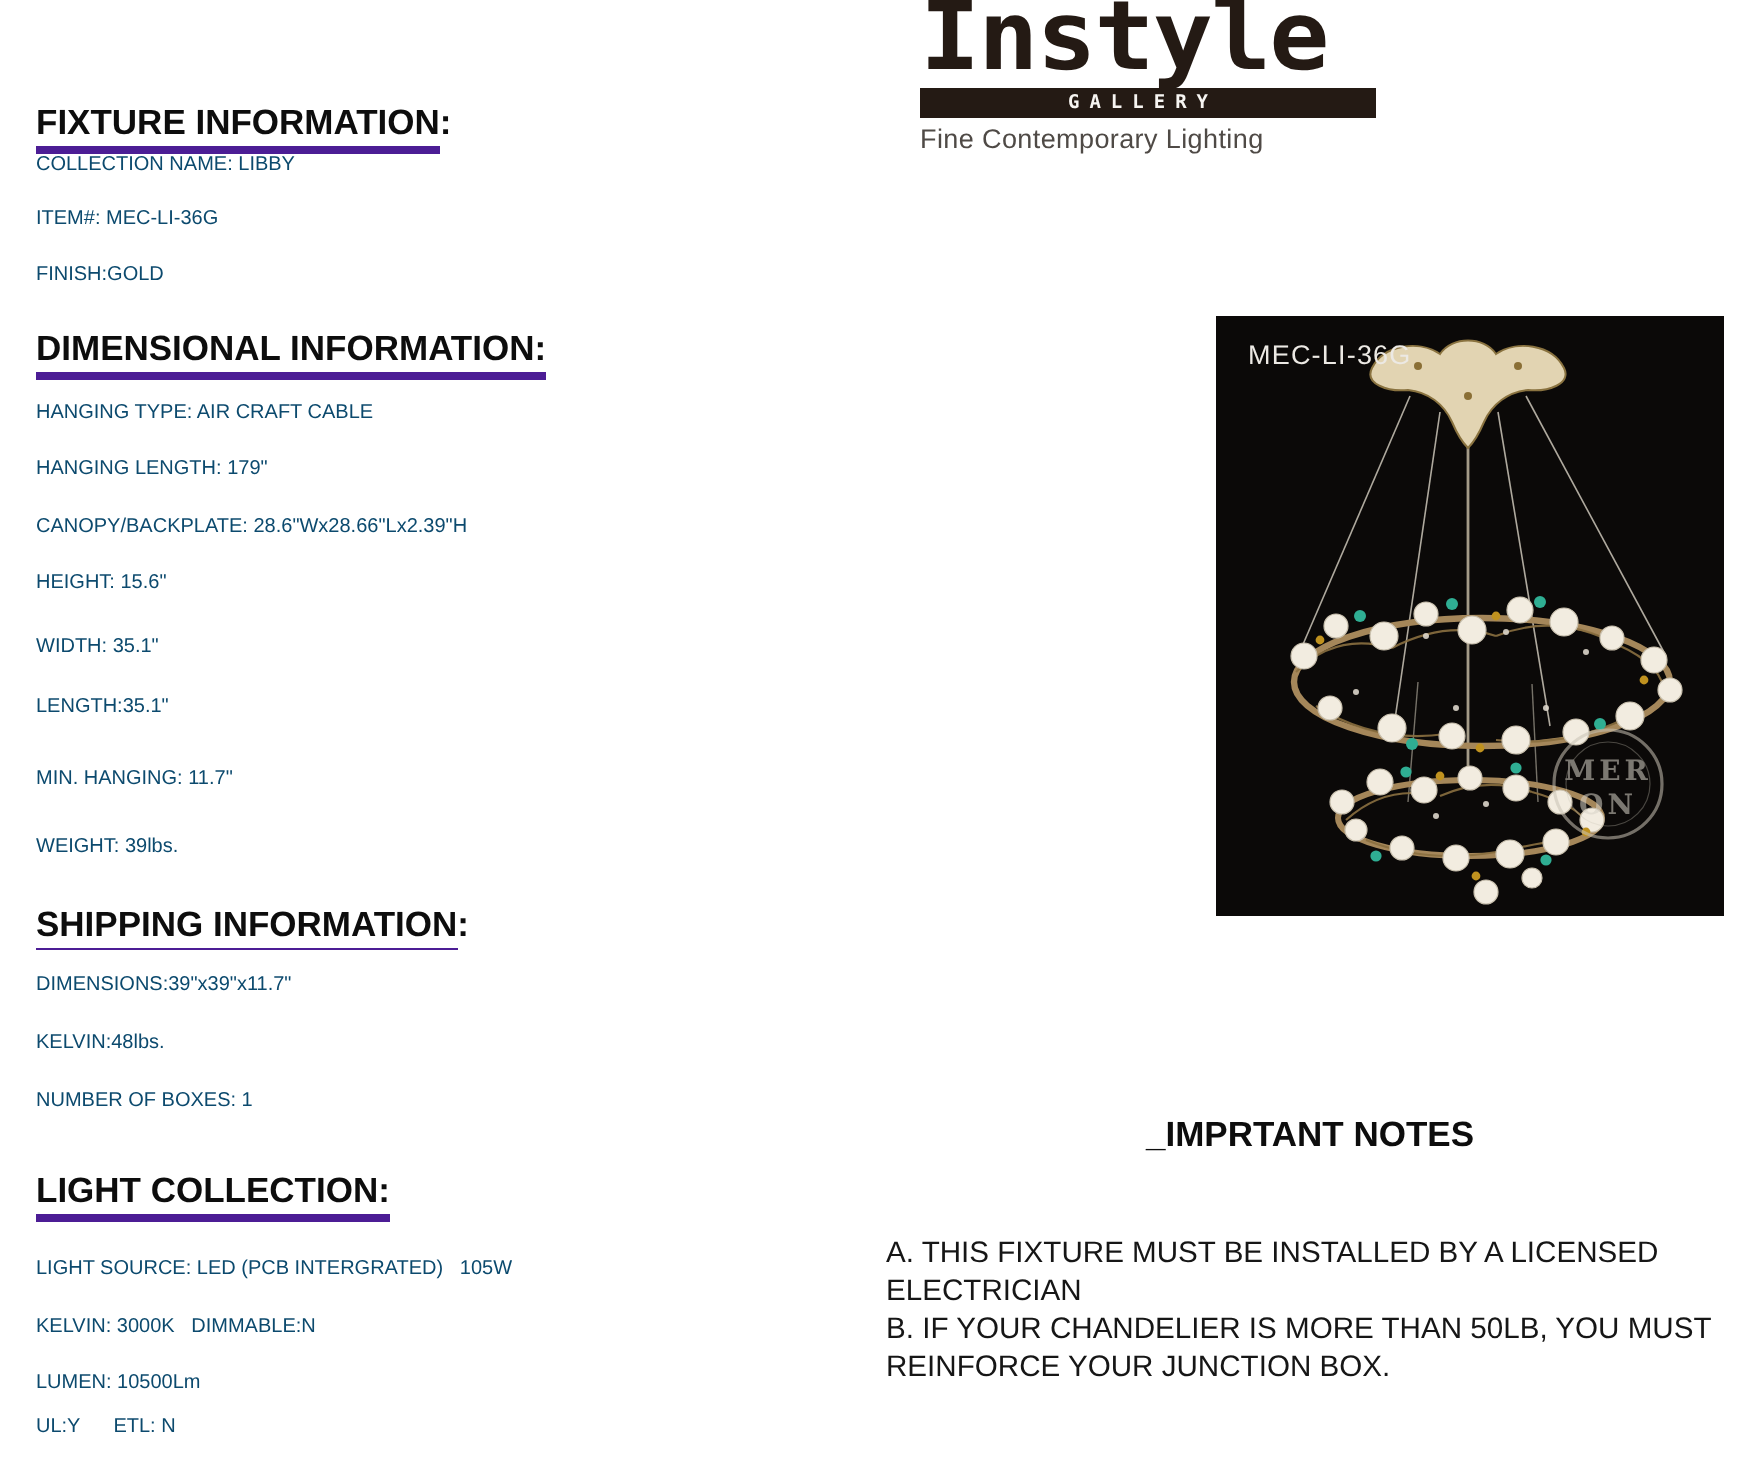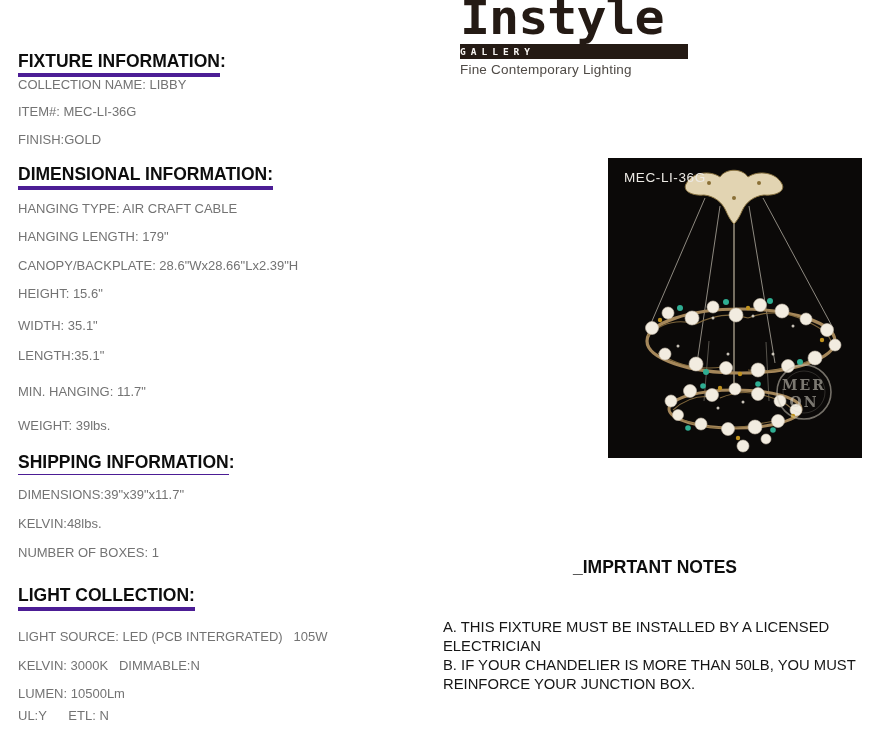--- a/index.html
+++ b/index.html
@@ -12,30 +12,30 @@
   
   .logo { position:absolute; left:460px; top:-4px; width:228px; }
   .brand {
     font-family:"DejaVu Sans Mono", monospace; font-weight:bold;
     font-size:50px; line-height:0.92; letter-spacing:-1px; color:#241a14;
     transform:scaleY(0.96); transform-origin:top left; white-space:nowrap;
   }
   .gallery-bar {
     margin-top:2px; width:228px; height:15px; background:#241a14;
     color:#f7f5f2; font-size:9.5px; font-weight:bold; letter-spacing:5px;
-    text-align:left; padding:3px 5px 0 0; line-height:1;
+    text-align:center; padding:3px 5px 0 0; line-height:1;
     font-family:"DejaVu Sans Mono", monospace;
   }
   .tagline { margin-top:3px; font-size:13.5px; color:#4f4a46; letter-spacing:0.2px; }
 
   
   .sec-h { position:absolute; left:18px; font-weight:bold; font-size:17.5px; color:#0d0d0d; white-space:pre; }
   .sec-h .u { display:inline-block; border-bottom:4px solid #4c1d95; padding-bottom:1px; }
   .sec-h.thin .u { border-bottom-width:1.5px; }
-  .item { position:absolute; left:18px; font-size:13px; color:#737373; white-space:pre; }
+  .item { position:absolute; left:18px; font-size:10px; color:#0c4a6e; white-space:pre; }
 
   
   .notes { position:absolute; left:443px; top:557px; width:424px; }
   .notes-h { font-weight:bold; font-size:17.5px; color:#0d0d0d;text-align:center; }
   .notes-body { margin-top:40px; font-size:14.8px; line-height:19px; color:#161616; }
 
   
   .photo { position:absolute; left:608px; top:158px; width:254px; height:300px; background:#0b0908; }
   .photo svg { display:block; }
   .photo-label {

